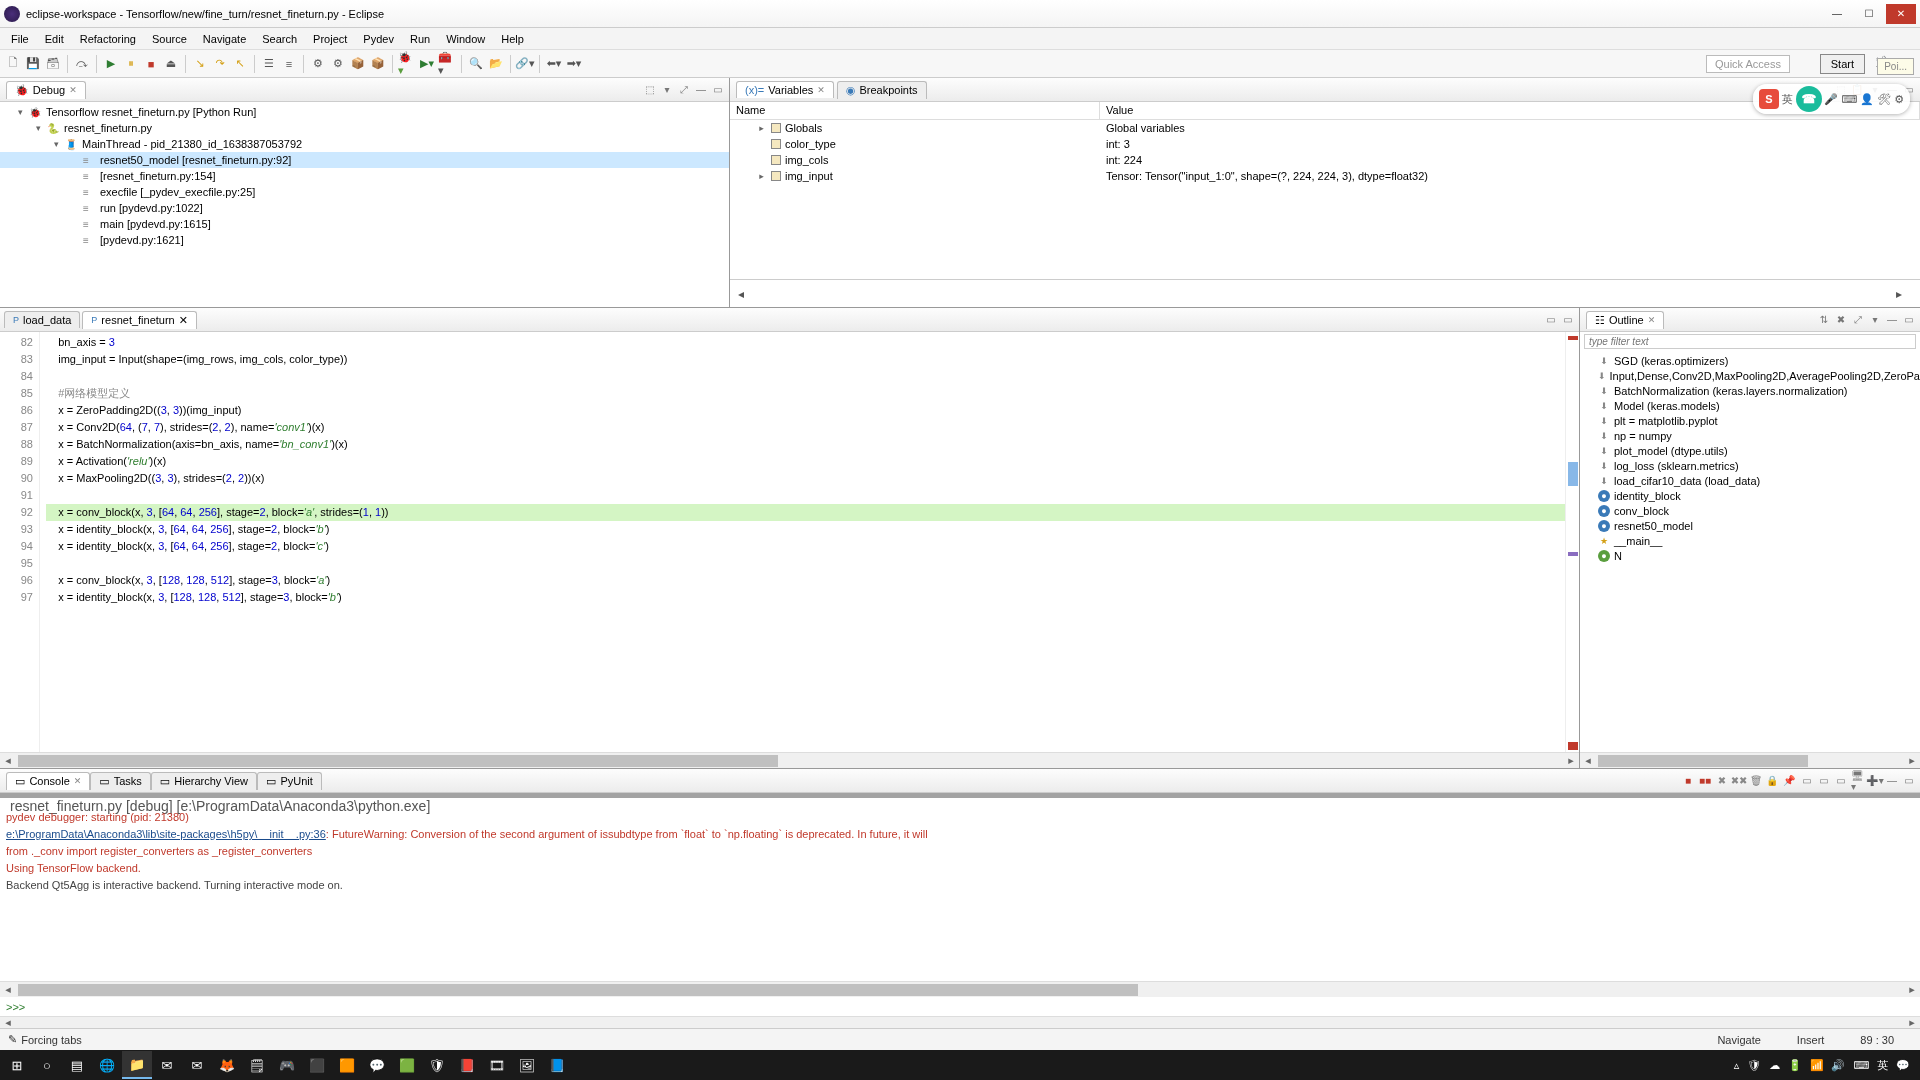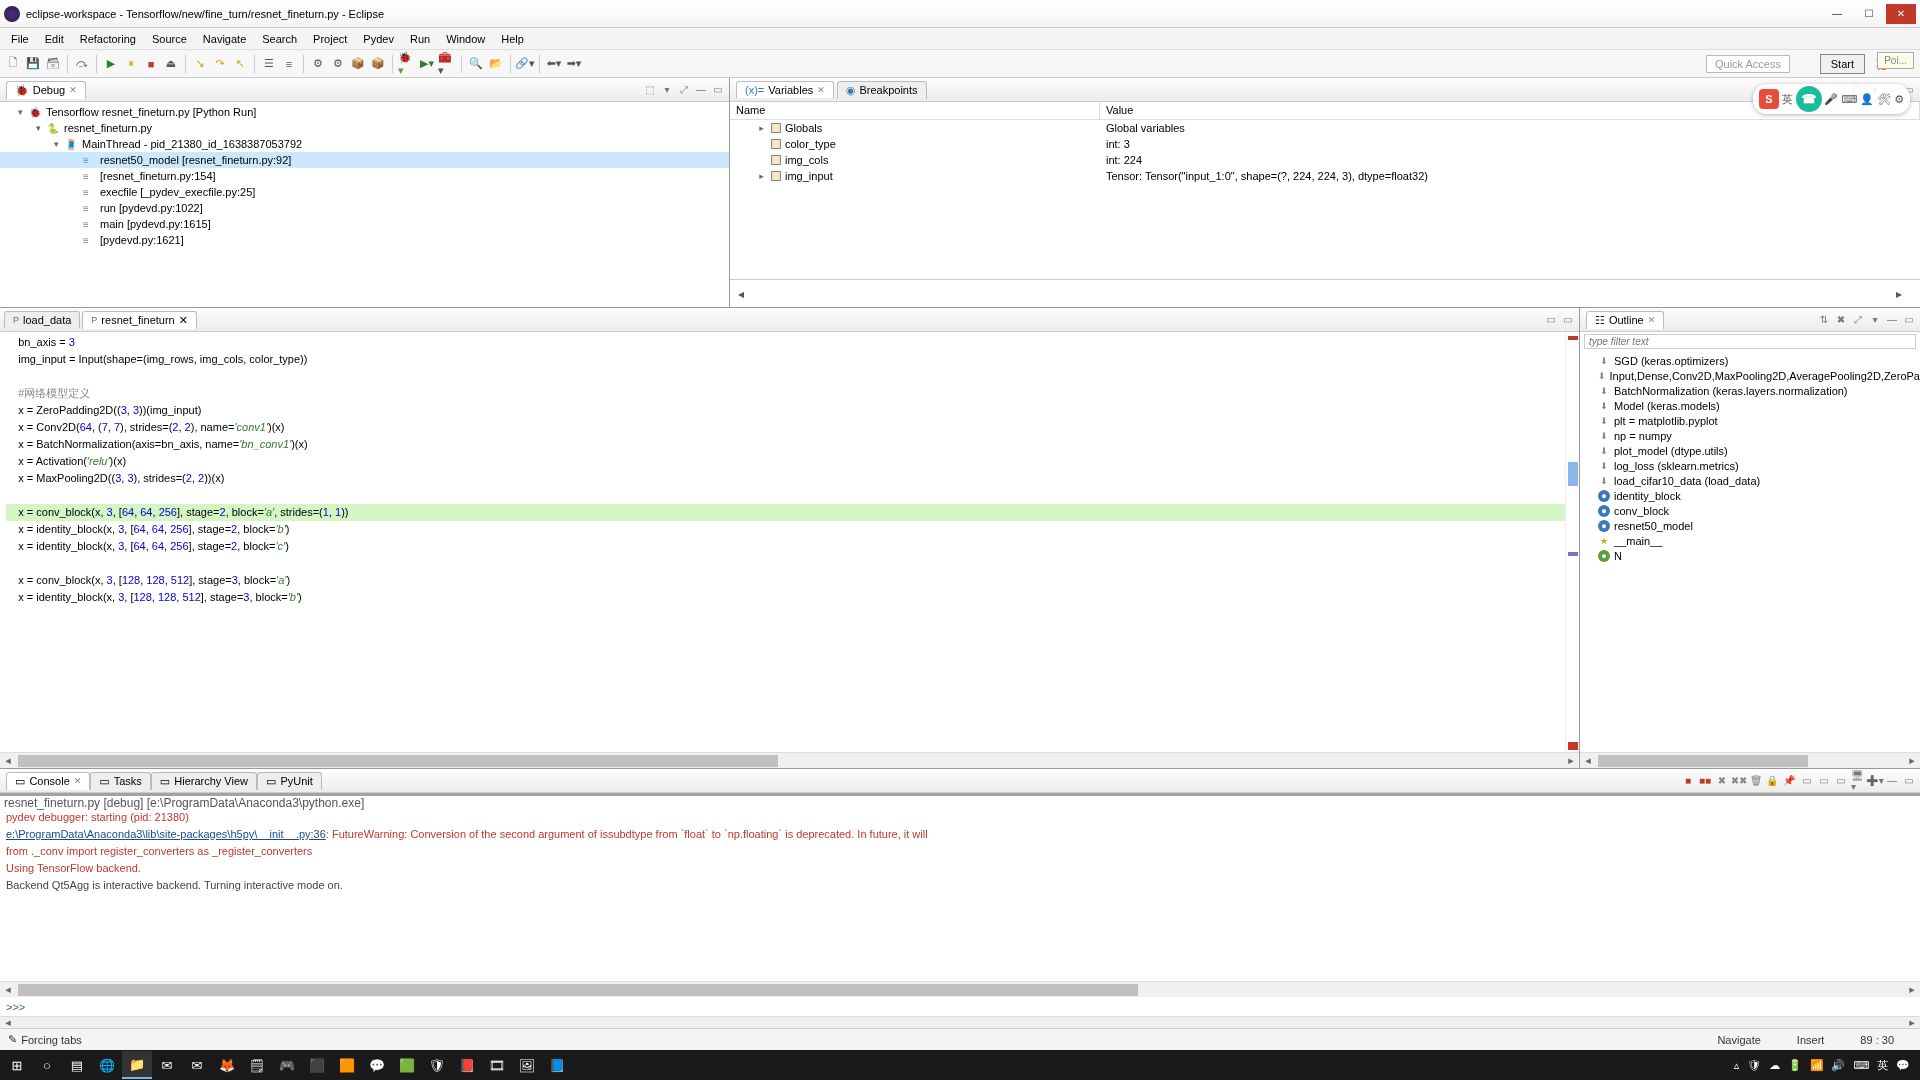--- a/index.html
+++ b/index.html
@@ -62,36 +62,36 @@
 .ov-mark { position:absolute; right:1px; width:10px; height:4px; }
 .outline-pane { width:340px; display:flex; flex-direction:column; background:#fff; }
 .outline-filter { border:1px solid #ccc; margin:2px 4px; padding:1px 4px; color:#aaa; font-style:italic; font-size:10px;}
 .outline-list { flex:1; overflow:auto; padding:2px 0;}
 .ol-row { height:15px; display:flex; align-items:center; padding-left:18px; gap:4px; font-size:11px;}
 .ol-ic { width:12px; height:12px; display:inline-flex;align-items:center;justify-content:center;font-size:9px;}
 .ol-imp{color:#888}.ol-var{background:#5a9e3e;color:#fff;border-radius:50%}.ol-fn{background:#3a7ab8;color:#fff;border-radius:50%}.ol-main{color:#d4a017}
 .console-pane { height:260px; display:flex; flex-direction:column; border-top:1px solid #999; background:#fff;}
 .console-body { flex:1; font-family:Consolas,monospace; font-size:13px; padding:2px 6px; line-height:17px; overflow:hidden;}
 .c-info{color:#444}.c-red{color:#c0392b}.c-blue{color:#1a4b8c;text-decoration:underline}.c-prompt{color:#2e7d2e}
-.console-sub { height:14px; border-top:3px solid #a3a3a3; font-size:12px; padding:0 4px; color:#555;}
+.console-sub { height:14px; border-top:5px solid #a3a3a3; font-size:14px; padding:0 10px; color:#555;}
 .scrollbar-h { height:16px; background:#f0f0f0; border-top:1px solid #ddd; display:flex; align-items:center;}
 .scrollbar-h .thumb { height:12px; background:#c0c0c0; margin-left:2px;}
 .scrollbar-h .arr { width:16px; text-align:center; color:#666;}
 .status-bar { height:22px; background:#f4f4f4; border-top:1px solid #ccc; display:flex; align-items:center; padding:0 8px; font-size:11px; color:#333;}
 .status-bar .status-left { flex:1; display:flex; align-items:center; gap:4px;}
 .status-bar .sgrp { padding:0 18px; }
 .taskbar { height:30px; background:#1a1a1a; display:flex; align-items:center; padding:0 2px; gap:1px;}
 .taskbar .tbic { width:30px; height:28px; display:flex;align-items:center;justify-content:center;color:#fff;font-size:13px;}
 .taskbar .tbic.active { background:#333; border-bottom:2px solid #76b9ed;}
 .taskbar .tray { margin-left:auto; display:flex; align-items:center; gap:8px; color:#fff; padding:0 8px; font-size:10px;}
 .float-badge { position:absolute; top:84px; right:10px; z-index:50; display:flex; align-items:center; gap:3px; background:rgba(255,255,255,0.9); border-radius:14px; padding:2px 6px; box-shadow:0 1px 4px rgba(0,0,0,0.3);}
 .float-badge .s-logo { width:20px;height:20px;background:#e74c3c;color:#fff;border-radius:4px;display:flex;align-items:center;justify-content:center;font-weight:bold;}
 .float-badge .circ { width:26px;height:26px;border-radius:50%;background:#1abc9c;color:#fff;display:flex;align-items:center;justify-content:center;font-size:12px;font-weight:bold;}
 .float-badge span{font-size:11px;color:#555}
-.poi-box { position:absolute; top:52px; right:6px; border:1px solid #aaa; background:#fdfce8; padding:2px 6px; font-size:10px; color:#888;margin-left:24px;}
+.poi-box { position:absolute; top:58px; right:6px; border:1px solid #aaa; background:#fdfce8; padding:2px 6px; font-size:10px; color:#888;margin-left:24px;}
 </style>
 </head>
 <body>
 
 <div class="titlebar">
   <div class="eclipse-icon"></div>
   <div class="title">eclipse-workspace - Tensorflow/new/fine_turn/resnet_fineturn.py - Eclipse</div>
   <div class="winbtns">
     <div class="winbtn">—</div>
     <div class="winbtn">☐</div>
@@ -311,20 +311,38 @@
             <span class="pyic">P</span>
             <span>resnet_fineturn</span>
             <span class="x">✕</span>
           </div>
       <div class="pane-toolbar">
           <span>▭</span>
           <span>▭</span>
         </div>
         </div>
       <div class="editor-body">
+        <div class="gutter" id="gutter">
+            <div>82</div>
+            <div>83</div>
+            <div>84</div>
+            <div>85</div>
+            <div>86</div>
+            <div>87</div>
+            <div>88</div>
+            <div>89</div>
+            <div>90</div>
+            <div>91</div>
+            <div class="bp">92</div>
+            <div>93</div>
+            <div>94</div>
+            <div>95</div>
+            <div>96</div>
+            <div>97</div>
+          </div>
         <div class="code-area" id="code-area"><div class="code-line">    bn_axis = <span class="num">3</span></div><div class="code-line">    img_input = Input(shape=(img_rows, img_cols, color_type))</div><div class="code-line">&nbsp;</div><div class="code-line">    <span class="cmt">#网络模型定义</span></div><div class="code-line">    x = ZeroPadding2D((<span class="num">3</span>, <span class="num">3</span>))(img_input)</div><div class="code-line">    x = Conv2D(<span class="num">64</span>, (<span class="num">7</span>, <span class="num">7</span>), strides=(<span class="num">2</span>, <span class="num">2</span>), name=<span class="str">'conv1'</span>)(x)</div><div class="code-line">    x = BatchNormalization(axis=bn_axis, name=<span class="str">'bn_conv1'</span>)(x)</div><div class="code-line">    x = Activation(<span class="str">'relu'</span>)(x)</div><div class="code-line">    x = MaxPooling2D((<span class="num">3</span>, <span class="num">3</span>), strides=(<span class="num">2</span>, <span class="num">2</span>))(x)</div><div class="code-line">&nbsp;</div><div class="code-line hl">    x = conv_block(x, <span class="num">3</span>, [<span class="num">64</span>, <span class="num">64</span>, <span class="num">256</span>], stage=<span class="num">2</span>, block=<span class="str">'a'</span>, strides=(<span class="num">1</span>, <span class="num">1</span>))</div><div class="code-line">    x = identity_block(x, <span class="num">3</span>, [<span class="num">64</span>, <span class="num">64</span>, <span class="num">256</span>], stage=<span class="num">2</span>, block=<span class="str">'b'</span>)</div><div class="code-line">    x = identity_block(x, <span class="num">3</span>, [<span class="num">64</span>, <span class="num">64</span>, <span class="num">256</span>], stage=<span class="num">2</span>, block=<span class="str">'c'</span>)</div><div class="code-line">&nbsp;</div><div class="code-line">    x = conv_block(x, <span class="num">3</span>, [<span class="num">128</span>, <span class="num">128</span>, <span class="num">512</span>], stage=<span class="num">3</span>, block=<span class="str">'a'</span>)</div><div class="code-line">    x = identity_block(x, <span class="num">3</span>, [<span class="num">128</span>, <span class="num">128</span>, <span class="num">512</span>], stage=<span class="num">3</span>, block=<span class="str">'b'</span>)</div></div>
         <div class="ov-ruler">
           <div class="ov-mark" style="top:4px;background:#c0392b"></div>
           <div class="ov-mark" style="top:130px;background:#88b8e8;height:24px"></div>
           <div class="ov-mark" style="top:220px;background:#8a6dc0"></div>
           <div class="ov-mark" style="bottom:2px;background:#c0392b;height:8px"></div>
         </div>
       </div>
       <div class="scrollbar-h">
         <span class="arr">◂</span>

